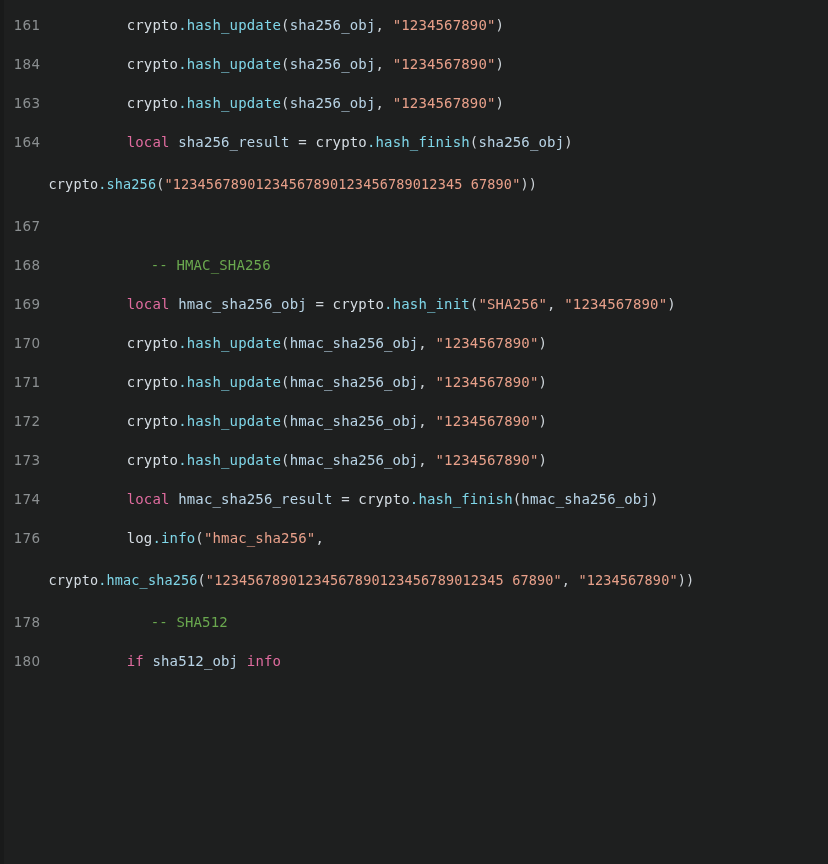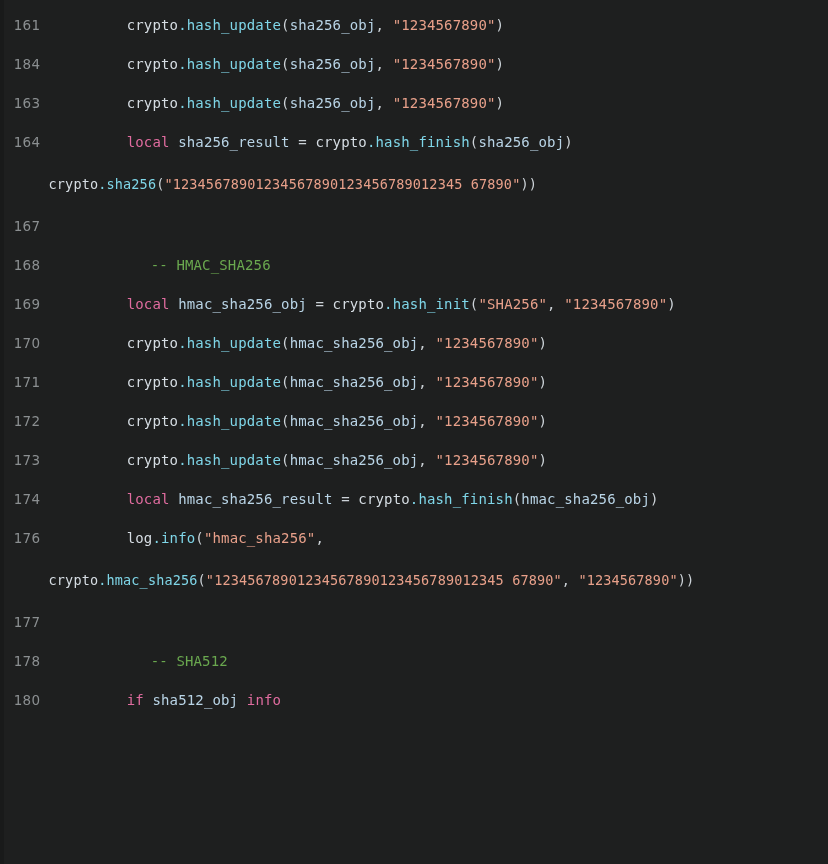--- a/index.html
+++ b/index.html
@@ -134,24 +134,20 @@
       </div>
       <div class="code-row">
         <div class="gutter">176</div>
         <div class="code-text"><span>        </span><span class="tok-obj">log</span><span class="tok-fn">.info</span><span class="tok-punct">(</span><span class="tok-str">"hmac_sha256"</span><span class="tok-punct">,</span></div>
       </div>
       <div class="wrap-row">
         <div class="wrap-gutter"></div>
         <div class="wrap-text"><span>  </span><span class="tok-obj">crypto</span><span class="tok-fn">.hmac_sha256</span><span class="tok-punct">(</span><span class="tok-str">"12345678901234567890123456789012345 67890"</span><span class="tok-punct">, </span><span class="tok-str">"1234567890"</span><span class="tok-punct">))</span></div>
       </div>
       <div class="code-row">
-        <div class="gutter">177</div>
-        <div class="code-text"></div>
-      </div>
-      <div class="code-row">
         <div class="gutter">178</div>
         <div class="code-text"><span>        </span><span class="tok-comment">-- SHA512</span></div>
       </div>
       <div class="code-row">
         <div class="gutter">180</div>
         <div class="code-text"><span>        </span><span class="tok-kw">if</span><span class="tok-punct"> </span><span class="tok-var">sha512_obj</span><span class="tok-punct"> </span><span class="tok-kw">info</span></div>
       </div>
     </div>
 </div>
 

